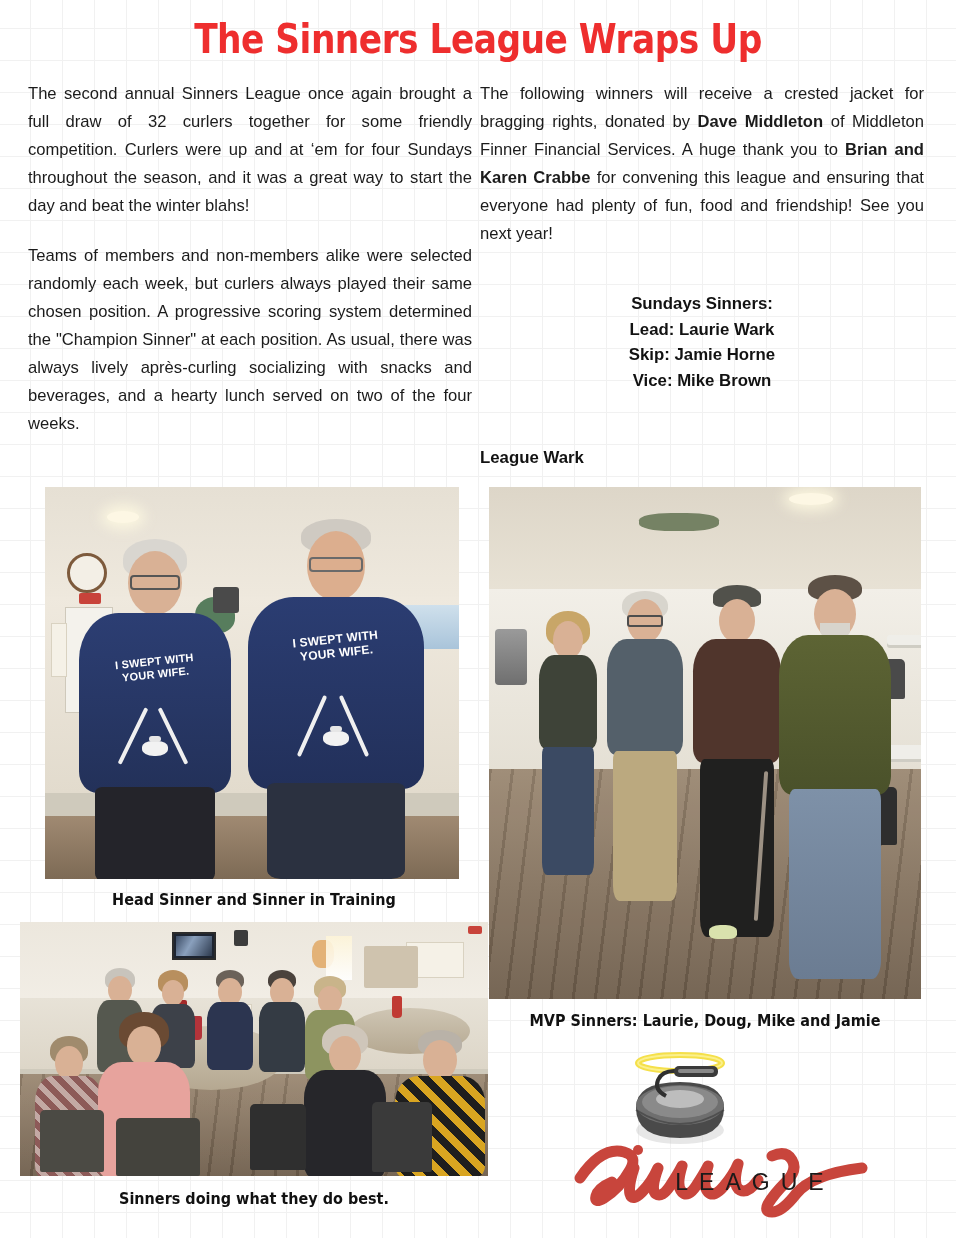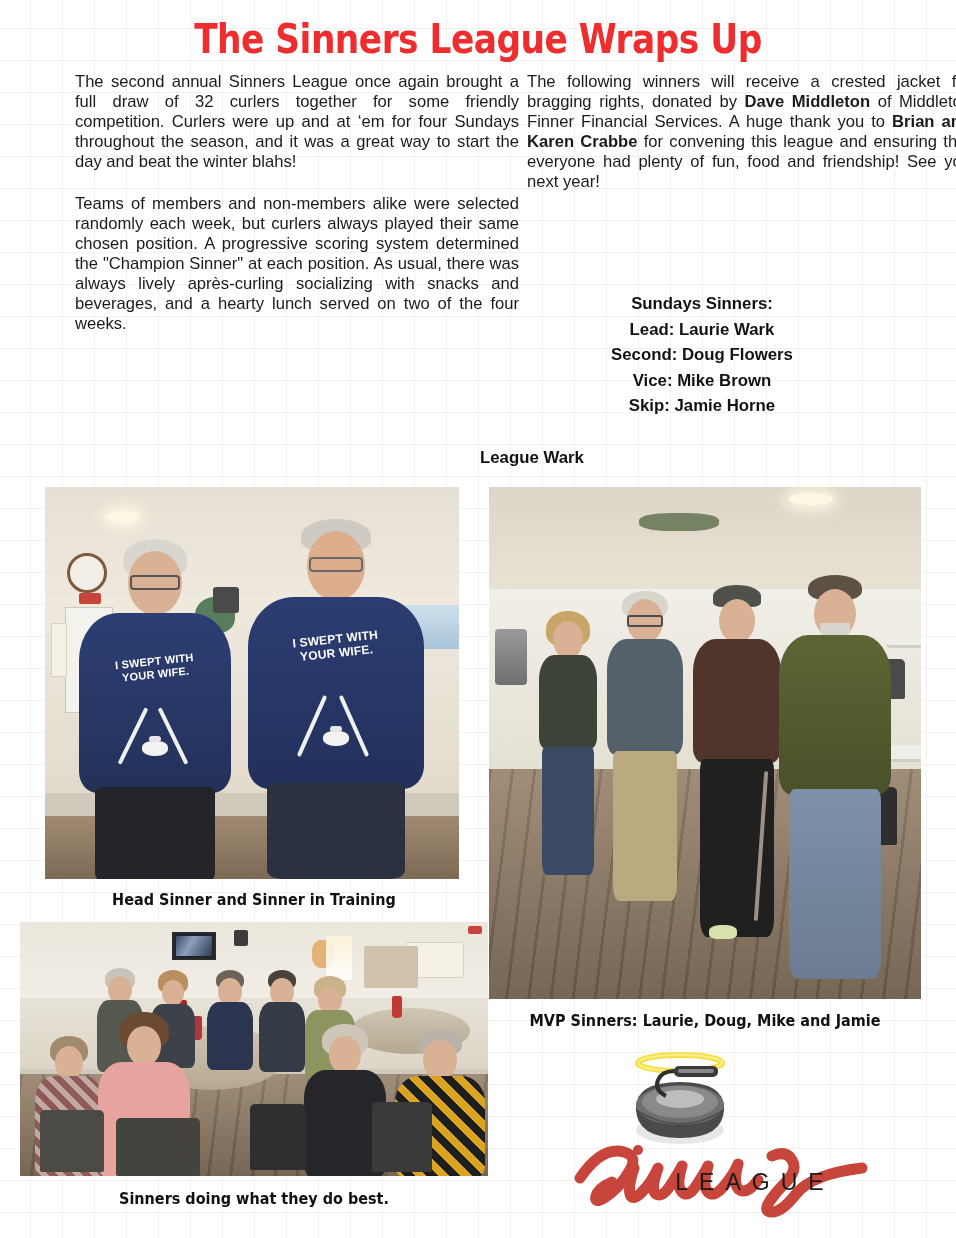--- a/index.html
+++ b/index.html
@@ -41,27 +41,26 @@
     letter-spacing: -0.6px;
     color: #EE2E2E;
     transform: scaleX(0.86);
     transform-origin: center top;
     white-space: nowrap;
   }
 
   
   .col {
     position: absolute;
-    top: 72px;
+    top: 80px;
     font-size: 16.6px;
-    line-height: 20px;
+    line-height: 28px;
     text-align: justify;
     text-justify: inter-word;
     color: #1b1b1b;
-    margin-left: 47px;
   }
   .col p { margin: 0 0 22px 0; }
   .col-left  { left: 28px;  width: 444px; }
   .col-right { left: 480px; width: 444px; }
   .col p:last-child { margin-bottom: 0; }
 
   .bold { font-weight: 700; }
 
   
   .champs {
@@ -233,23 +232,22 @@
     <p>Teams of members and non-members alike were selected randomly each week, but curlers always played their same chosen position. A progressive scoring system determined the "Champion Sinner" at each position. As usual, there was always lively après-curling socializing with snacks and beverages, and a hearty lunch served on two of the four weeks.</p>
   </div>
 
   <div class="col col-right">
     <p id="right-para"><span>The following winners will receive a crested jacket for bragging rights, donated by </span><span class="bold">Dave Middleton</span><span> of Middleton Finner Financial Services. A huge thank you to </span><span class="bold">Brian and Karen Crabbe</span><span> for convening this league and ensuring that everyone had plenty of fun, food and friendship! See you next year!</span></p>
   </div>
 
   <div class="champs">
     <div>Sundays Sinners:</div>
     <div>Lead: Laurie Wark</div>
-    <div>Second: Doug Flowers</div>
+    <div>Skip: Jamie Horne</div>
     <div>Vice: Mike Brown</div>
-    <div>Skip: Jamie Horne</div>
   </div>
 
   <div class="byline">League Wark</div>
 
   <div class="photo" id="photo-sweatshirts">
     <div class="scene">
 
       <div class="wall-top" style="height:30%;background:linear-gradient(#e6e0d4,#efe9de);"></div>
       <div class="wall-mid" style="top:28%;height:50%;background:linear-gradient(#efe9de,#e2dbcd);"></div>
       <div class="floor" style="height:16%;background:linear-gradient(#a08a72,#7d6a55);"></div>

